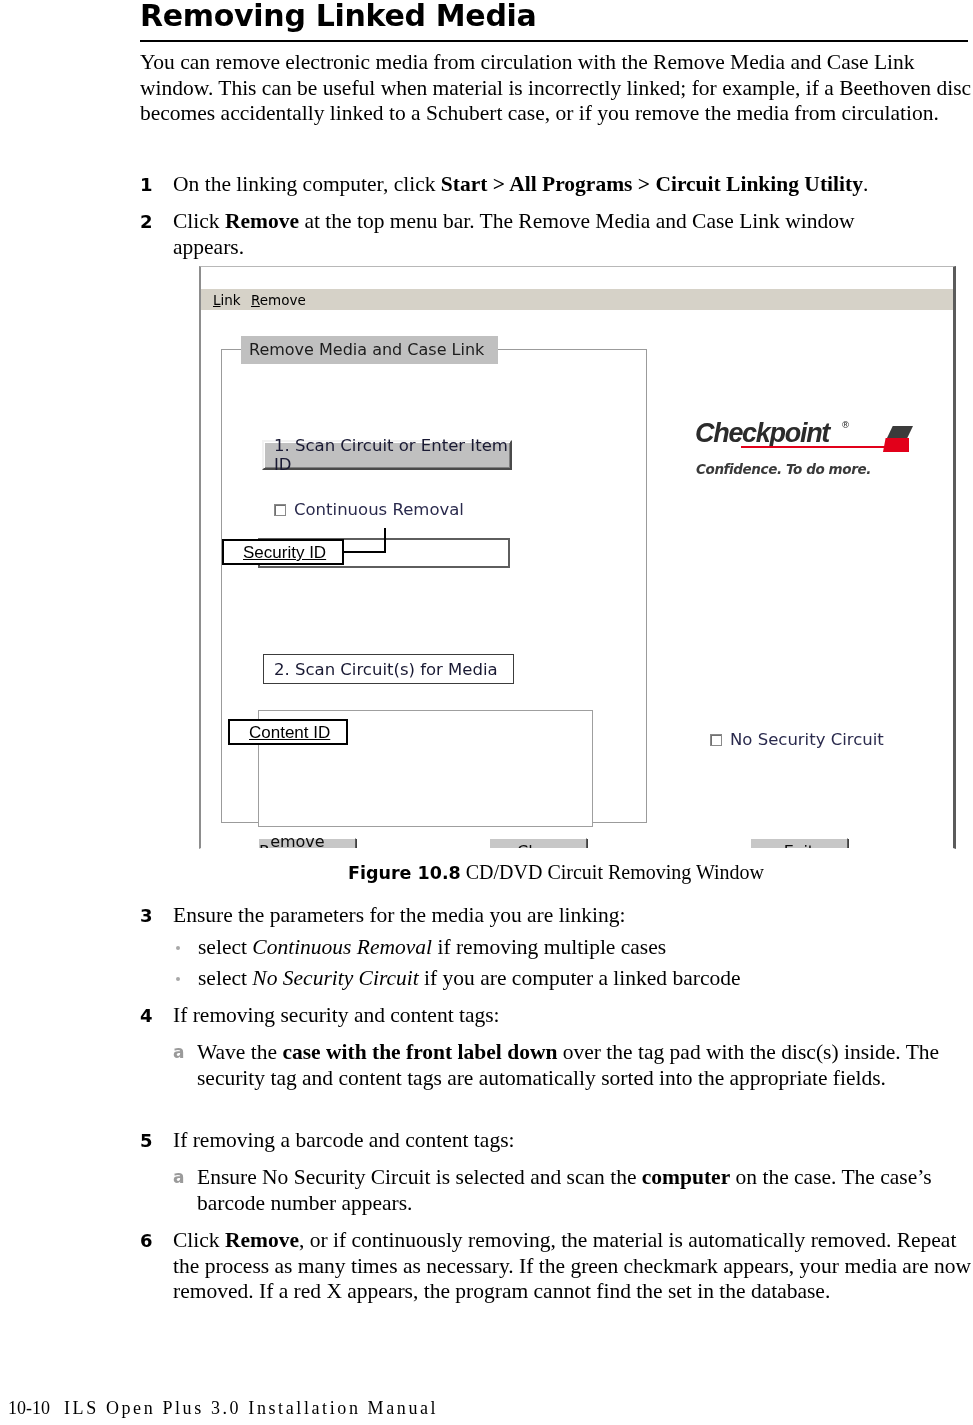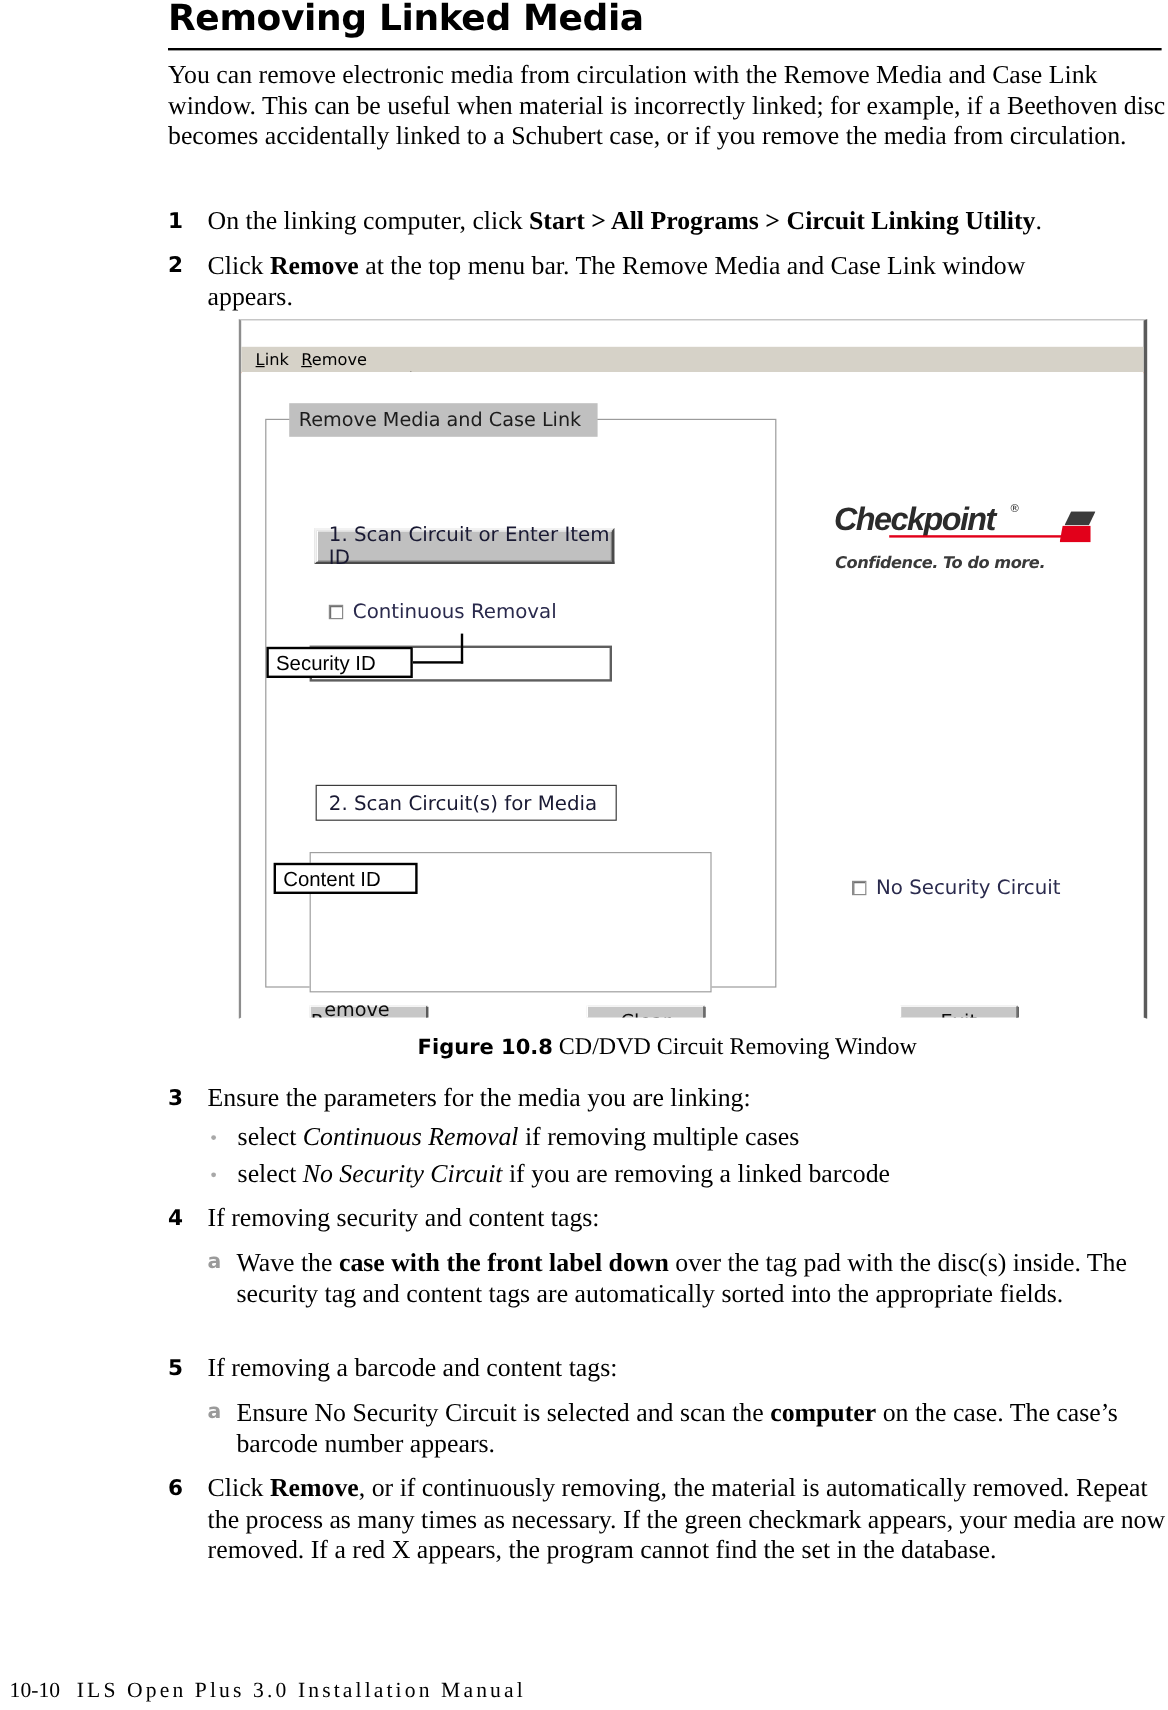--- a/index.html
+++ b/index.html
@@ -342,24 +342,25 @@
   }
 
   
   .callout {
     position: absolute;
     background: #ffffff;
     border: 2px solid #000000;
     font-family: "Liberation Sans", sans-serif;
     font-size: 17px;
     color: #000;
-    padding: 1px 6px 2px 6px;
+    padding: 1px 6px 2px 19px;
     box-sizing: border-box;
     white-space: nowrap;
     line-height: 22px;
+    text-decoration: underline;
   }
   .callout-security { left: 222px; top: 539px; width: 122px; height: 26px; }
   .callout-content  { left: 228px; top: 719px; width: 120px; height: 26px; }
 
   .leader {
     position: absolute;
     background: #000000;
   }
   .leader-h { height: 2px; }
   .leader-v { width: 2px; }
@@ -456,21 +457,21 @@
   <span class="txt">Ensure the parameters for the media you are linking:</span>
 </div>
 
 <div class="bullet" style="left:140px; top:935px; width:832px;">
   <span class="dot"></span>
   <span class="txt"><span>select </span><i>Continuous Removal</i><span> if removing multiple cases</span></span>
 </div>
 
 <div class="bullet" style="left:140px; top:966px; width:832px;">
   <span class="dot"></span>
-  <span class="txt"><span>select </span><i>No Security Circuit</i><span> if you are removing a linked barcode</span></span>
+  <span class="txt"><span>select </span><i>No Security Circuit</i><span> if you are computer a linked barcode</span></span>
 </div>
 
 <div class="step" style="left:140px; top:1003px; width:832px;">
   <span class="num">4</span>
   <span class="txt">If removing security and content tags:</span>
 </div>
 
 <div class="step substep" style="left:140px; top:1040px; width:832px;">
   <span class="letter">a</span>
   <span class="txt"><span>Wave the </span><b>case with the front label down</b><span> over the tag pad with the disc(s) inside. The security tag and content tags are automatically sorted into the appropriate fields.</span></span>

